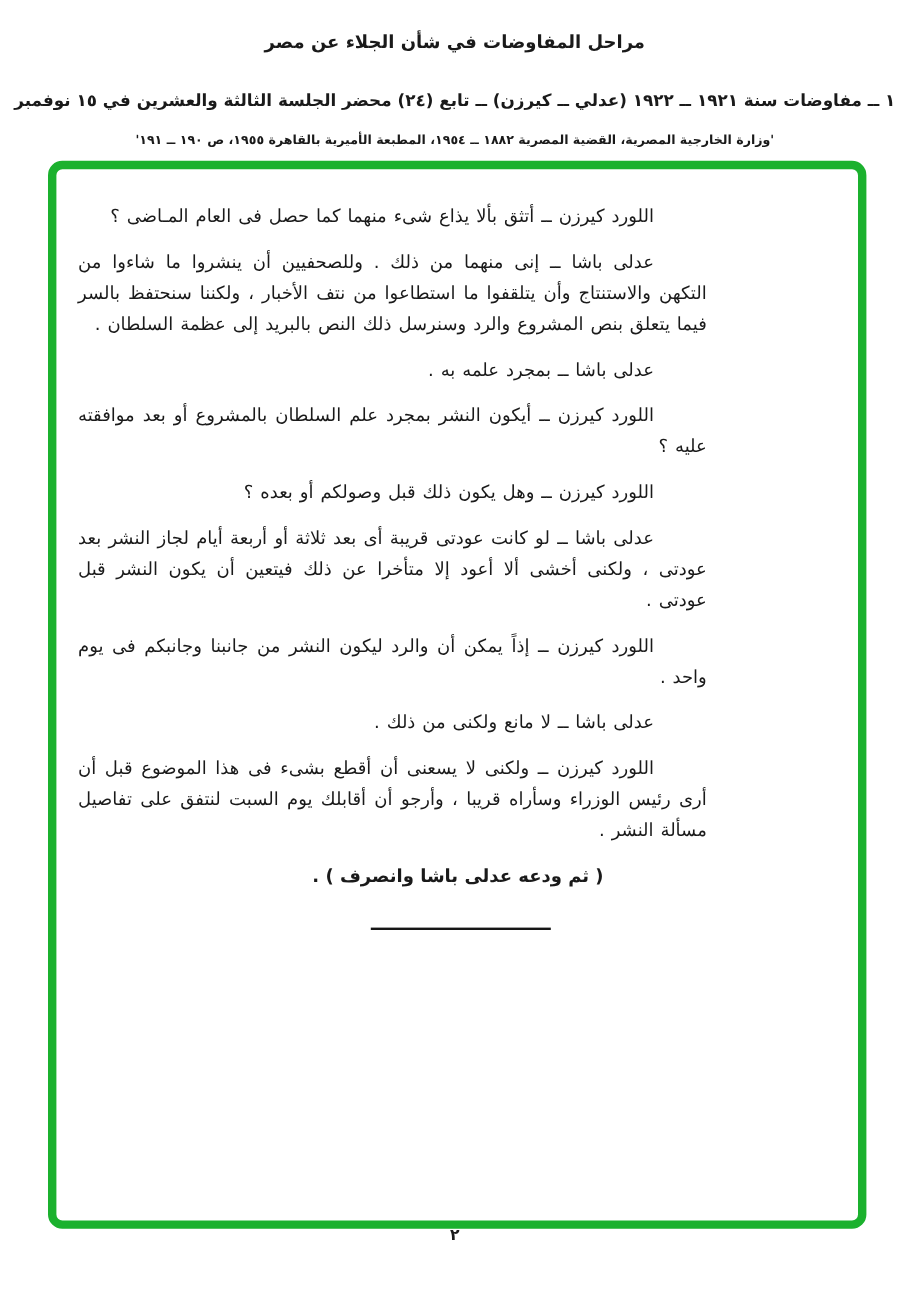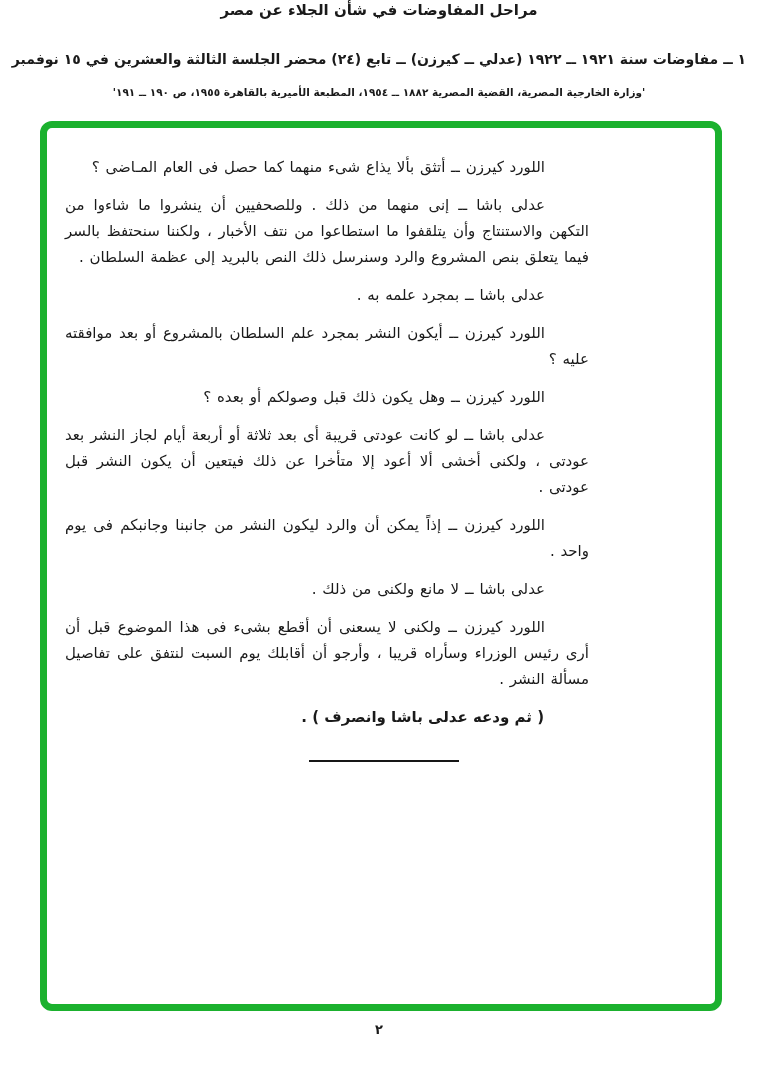--- a/index.html
+++ b/index.html
@@ -9,39 +9,40 @@
     font-family: "DejaVu Sans", sans-serif;
     color: #1a1a1a;
     position: relative;
     overflow: hidden;
   }
   .page { position: absolute; inset: 0; direction: rtl; }
 
   
   .doc-header {
     position: absolute; top: 0; left: 0; right: 0;
+    padding-top: 25px;
     text-align: center;
     font-weight: bold;
   }
   .doc-title { font-size: 15px; line-height: 20px; }
   .doc-subtitle {
     font-size: 14px; line-height: 20px;
     margin-top: 29px;
     white-space: nowrap;
   }
   .doc-source {
     font-size: 10.5px; line-height: 14px;
     margin-top: 16px;
     letter-spacing: 0.2px;
   }
 
   
   .highlight-box {
     position: absolute;
-    left: 40px; top: 121px;
+    left: 40px; top: 134px;
     width: 668px; height: 876px;
     border: 7px solid #1bb12e;
     border-radius: 12px;
     background: #ffffff;
     box-sizing: content-box;
   }
 
   
   .text-block {
     position: absolute;
@@ -55,21 +56,21 @@
     margin: 0 0 12px 0;
     text-indent: 44px;
     word-spacing: 1px;
   }
   .closing {
     font-size: 15px;
     line-height: 26px;
     font-weight: bold;
     text-align: right;
     text-indent: 0;
-    margin: 2px 45px 0 0;
+    margin: 2px 86px 0 0;
   }
   .divider {
     width: 150px; height: 2px;
     background: #161616;
     margin: 30px 130px 0 auto;
   }
 
   
   .page-number {
     position: absolute;

